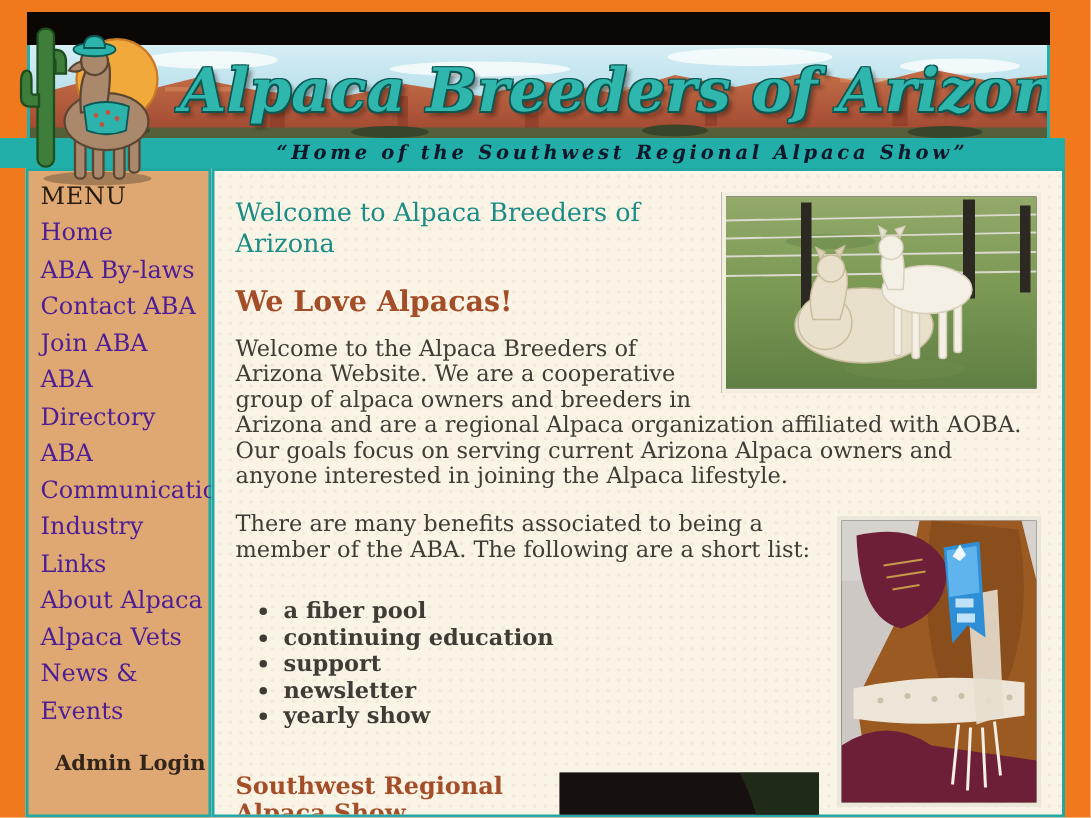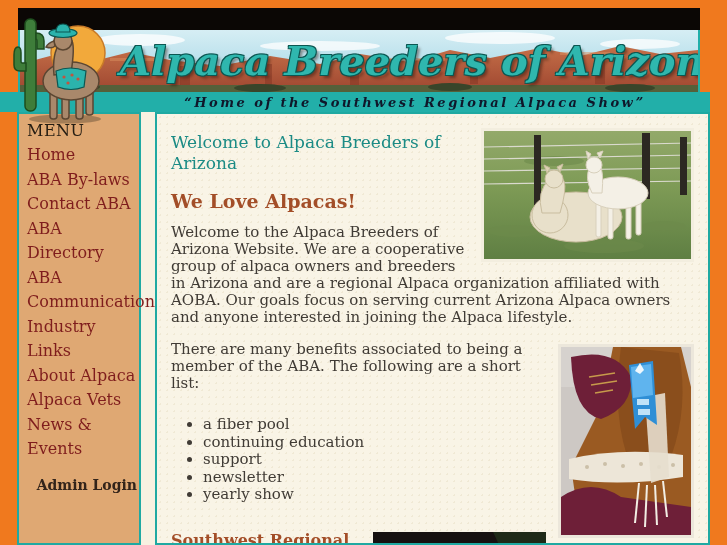--- a/index.html
+++ b/index.html
@@ -36,44 +36,44 @@
   .logo{position:absolute;left:10px;top:5px;width:106px;height:112px;z-index:5;}
 
   
   .content-row{
     display:flex;align-items:stretch;margin-left:17px;width:693px;
     background:#F7F1E1;height:433px;
   }
   .sidebar{
     width:124px;box-sizing:border-box;flex:none;
     background:#DFA873;border:2px solid #1FA9A2;
-    padding:5px 2px 6px 8px;margin-right:14px;
+    padding:5px 2px 6px 8px;
     color:#241C12;
   }
   .menu-title{font-size:16px;line-height:24px;letter-spacing:.5px;}
   .sidebar ul{list-style:none;margin:0;padding:0;}
   .sidebar li{
-    font-size:16px;line-height:24.5px;color:#7f1d1d;cursor:pointer;white-space:normal;
+    font-size:16px;line-height:24.5px;color:#4c1d95;cursor:pointer;white-space:normal;
   }
   .admin{display:block;margin-top:15px;font-size:14px;font-weight:bold;color:#33241A;cursor:pointer;text-decoration:none;text-align:right;}
 
   .content{
     flex:1;box-sizing:border-box;border:2px solid #1FA9A2;
     background:#F9F4E6;
     background-image:radial-gradient(#F0E9D5 1px,transparent 1px);
     background-size:7px 7px;
     padding:14px 14px 0 14px;overflow:hidden;
     color:#403B35;font-size:15px;
   }
   .content h1{
     margin:4px 0 12px 0;font-size:17px;line-height:21px;color:#1B8B85;font-weight:normal;
   }
   .content h2{margin:16px 0 12px 0;font-size:19px;color:#A34E28;font-weight:bold;}
   .content p{margin:0 0 15px 0;line-height:17px;}
-  ul.benefits{margin:24px 0 14px 0;padding-left:32px;}
+  ul.benefits{margin:24px 0 14px 0;padding-left:32px;font-weight:bold;}
   ul.benefits li{line-height:17.5px;}
   .section-heading{margin:28px 0 0 0 !important;font-size:16px !important;line-height:18px !important;}
 
   
   .photo{float:right;background:#222;line-height:0;}
   .photo svg{display:block;}
   .photo-alpacas{border:3px solid #F3EEDF;margin:0 0 8px 8px;}
   .photo-scarf{border:3px solid #ECE7DB;margin:3px 0 8px 12px;}
   .photo-show{border:none;margin:14px 0 0 6px;}
 </style>
@@ -167,20 +167,21 @@
     </div>
   </div>
 
   <div class="content-row">
     <nav class="sidebar">
       <div class="menu-title">MENU</div>
       <ul>
           <li>Home</li>
           <li>ABA By-laws</li>
           <li>Contact ABA</li>
+          <li>Join ABA</li>
           <li>ABA Directory</li>
           <li>ABA Communication</li>
           <li>Industry Links</li>
           <li>About Alpaca</li>
           <li>Alpaca Vets</li>
           <li>News &amp; Events</li>
         </ul>
       <a class="admin">Admin Login</a>
     </nav>
 

